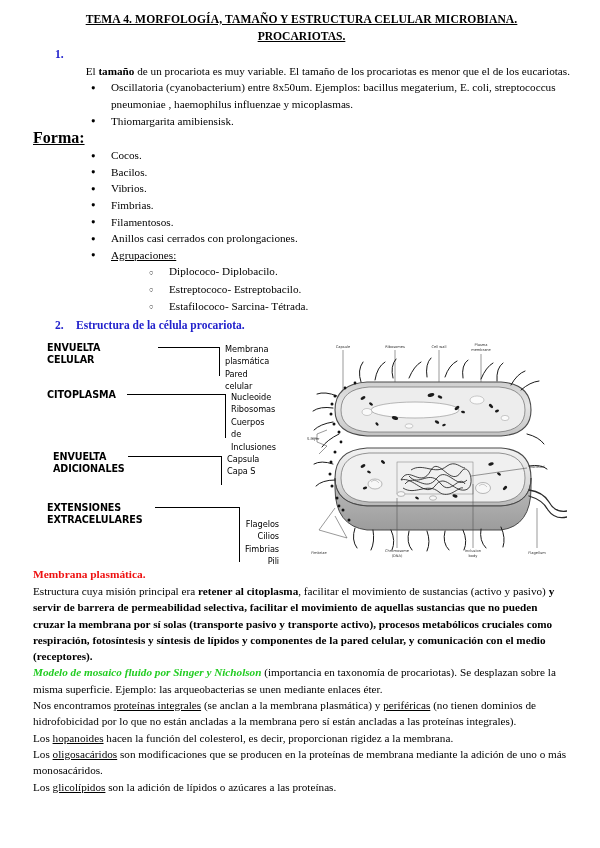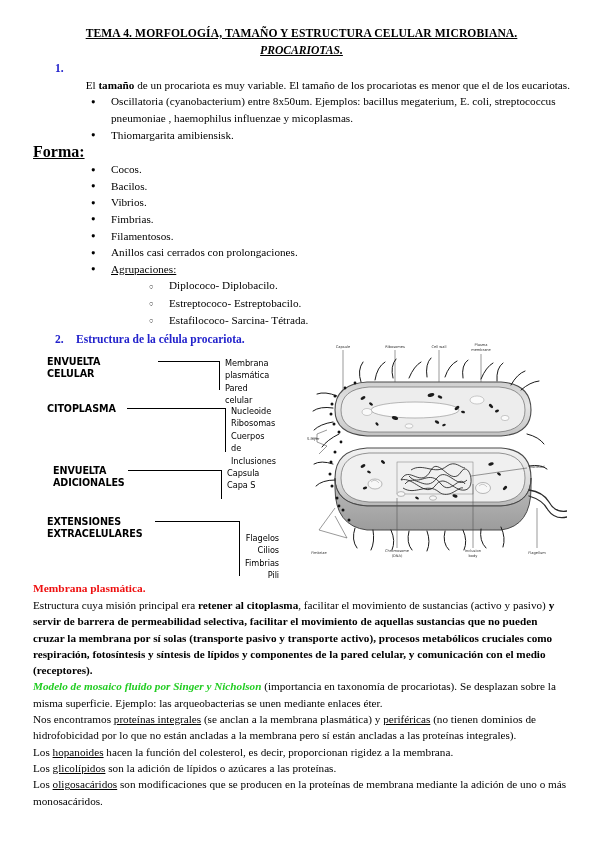--- a/index.html
+++ b/index.html
@@ -12,41 +12,40 @@
     height: 848px;
     font-family: "Liberation Serif", "DejaVu Serif", serif;
     color: #000000;
     overflow: hidden;
     position: relative;
   }
   .page {
     width: 600px;
     height: 788px;
     box-sizing: border-box;
-    padding: 26px 30px 10px 33px;
+    padding: 12px 30px 10px 33px;
     position: relative;
   }
 
   
   .doc-title {
     text-align: center;
     font-weight: bold;
     font-size: 11.6px;
     line-height: 16.5px;
     letter-spacing: 0.1px;
   }
   .doc-title span {
     text-decoration: underline;
   }
   .title-line2 {
     text-align: center;
     font-weight: bold;
     font-size: 11.6px;
     line-height: 16.5px;
-    font-style: italic;
   }
 
   
   .num-heading {
     color: #2222cc;
     font-weight: bold;
     font-size: 11.5px;
     line-height: 18px;
     margin-left: 22px;
     display: flex;
@@ -266,23 +265,23 @@
   <div class="red-head">Membrana plasmática.</div>
 
   <div class="para-tight"><span>Estructura cuya misión principal era </span><b>retener al citoplasma</b><span>, facilitar el movimiento de sustancias (activo y pasivo) </span><b>y servir de barrera de permeabilidad selectiva, facilitar el movimiento de aquellas sustancias que no pueden cruzar la membrana por sí solas (transporte pasivo y transporte activo), procesos metabólicos cruciales como respiración, fotosíntesis y síntesis de lípidos y componentes de la pared celular, y comunicación con el medio (receptores).</b></div>
 
   <div class="para-tight"><span class="green-it">Modelo de mosaico fluido por Singer y Nicholson</span><span> (importancia en taxonomía de procariotas). Se desplazan sobre la misma superficie. Ejemplo: las arqueobacterias se unen mediante enlaces éter.</span></div>
 
   <div class="para-tight"><span>Nos encontramos </span><span class="u">proteínas integrales</span><span> (se anclan a la membrana plasmática) y </span><span class="u">periféricas</span><span> (no tienen dominios de hidrofobicidad por lo que no están ancladas a la membrana pero sí están ancladas a las proteínas integrales).</span></div>
 
   <div class="para-tight"><span>Los </span><span class="u">hopanoides</span><span> hacen la función del colesterol, es decir, proporcionan rigidez a la membrana.</span></div>
 
+  <div class="para-tight"><span>Los </span><span class="u">oligosacáridos</span><span> son modificaciones que se producen en la proteínas de membrana mediante la adición de uno o más monosacáridos.</span></div>
+
   <div class="para-tight"><span>Los </span><span class="u">glicolípidos</span><span> son la adición de lípidos o azúcares a las proteínas.</span></div>
-
-  <div class="para-tight"><span>Los </span><span class="u">oligosacáridos</span><span> son modificaciones que se producen en la proteínas de membrana mediante la adición de uno o más monosacáridos.</span></div>
 
   <div class="cellfig">
     <svg width="262" height="222" viewBox="0 0 262 222" xmlns="http://www.w3.org/2000/svg">
       <defs>
         <linearGradient id="cellTop" x1="0" y1="0" x2="0" y2="1">
           <stop offset="0%" stop-color="#cfcfcf"></stop>
           <stop offset="45%" stop-color="#e6e6e6"></stop>
           <stop offset="100%" stop-color="#c2c2c2"></stop>
         </linearGradient>
         <linearGradient id="cellBot" x1="0" y1="0" x2="0" y2="1">

